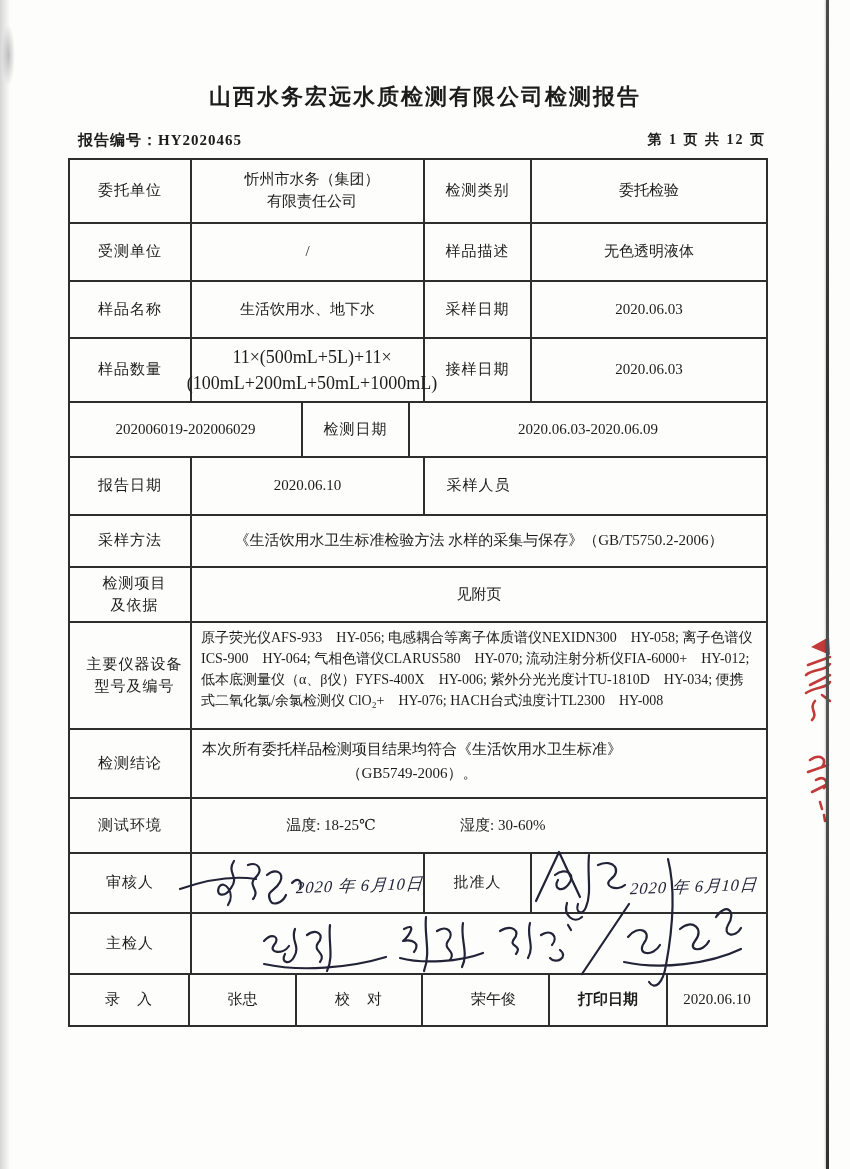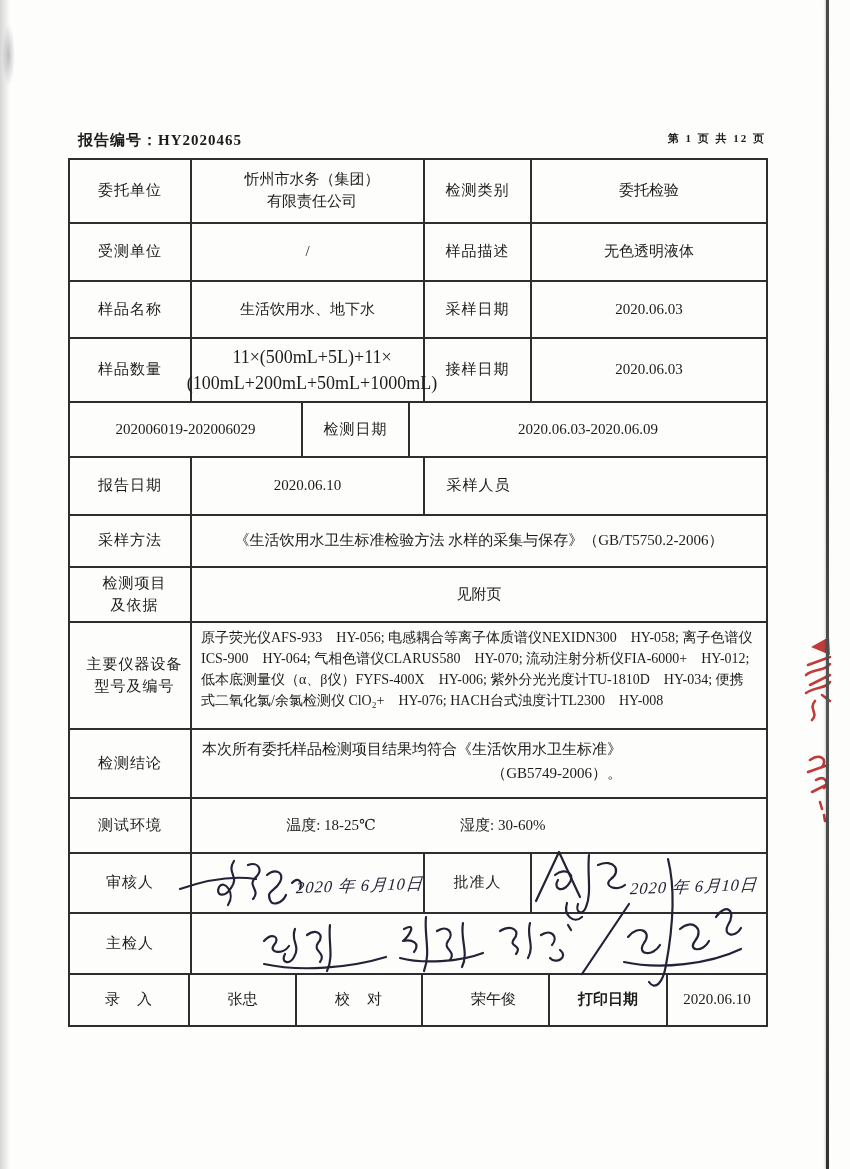--- a/index.html
+++ b/index.html
@@ -24,21 +24,21 @@
     background:linear-gradient(to right,rgba(150,150,155,.38),rgba(255,255,255,0));}
   .corner-smudge{position:absolute;left:2px;top:24px;width:13px;height:62px;border-radius:50%;
     background:radial-gradient(closest-side,rgba(120,120,128,.45),rgba(255,255,255,0));}
   .scan-line{position:absolute;left:826px;top:0;width:3px;height:100%;
     background:linear-gradient(to bottom,#4a4a4a 0%,#2f2f2f 35%,#555 60%,#303030 100%);
     box-shadow:-1px 0 2px rgba(0,0,0,.18);}
   
   .title{position:absolute;left:0;top:82px;width:100%;text-align:center;
     font-size:22px;font-weight:bold;letter-spacing:2px;}
   .report-no{position:absolute;left:78px;top:131px;font-size:15px;font-weight:600;letter-spacing:1px;}
-  .page-info{position:absolute;right:84px;top:131px;font-size:11px;font-weight:600;letter-spacing:2px;}
+  .page-info{position:absolute;right:84px;top:131px;font-size:14px;font-weight:600;letter-spacing:2px;}
   
   .tbl{position:absolute;left:68px;top:158px;width:700px;border:2.5px solid var(--border);
     display:flex;flex-direction:column;}
   .row{display:flex;border-bottom:2px solid var(--border);}
   .row:last-child{border-bottom:none;}
   .cell{border-right:2px solid var(--border);display:flex;align-items:center;justify-content:center;
     text-align:center;font-size:15px;line-height:1.45;position:relative;}
   .cell:last-child{border-right:none;}
   .c1{width:122px;flex:none;letter-spacing:1px;}
   .c2{width:233px;flex:none;}
@@ -69,20 +69,21 @@
   .seal path.f{fill:var(--seal-red);stroke:none;}
 </style>
 </head>
 <body>
 
 <div class="page">
 
   <div class="left-shade"></div>
   <div class="corner-smudge"></div>
 
+  <div class="title">山西水务宏远水质检测有限公司检测报告</div>
   <div class="report-no">报告编号：HY2020465</div>
   <div class="page-info">第 1 页 共 12 页</div>
 
   <div class="tbl">
 
     <div class="row" style="height:64px">
       <div class="cell c1">委托单位</div>
       <div class="cell c2 ml">忻州市水务（集团）
 有限责任公司</div>
       <div class="cell c3">检测类别</div>
@@ -135,21 +136,21 @@
     </div>
 
     <div class="row" style="height:107px">
       <div class="cell c1 ml">主要仪器设备
 型号及编号</div>
       <div class="cell merge inst left-al">原子荧光仪AFS-933　HY-056; 电感耦合等离子体质谱仪NEXIDN300　HY-058; 离子色谱仪ICS-900　HY-064; 气相色谱仪CLARUS580　HY-070; 流动注射分析仪FIA-6000+　HY-012; 低本底测量仪（α、β仪）FYFS-400X　HY-006; 紫外分光光度计TU-1810D　HY-034; 便携式二氧化氯/余氯检测仪 ClO₂+　HY-076; HACH台式浊度计TL2300　HY-008</div>
     </div>
 
     <div class="row" style="height:69px">
       <div class="cell c1">检测结论</div>
-      <div class="cell merge concl ml" style="justify-content:flex-start;text-align:right">本次所有委托样品检测项目结果均符合《生活饮用水卫生标准》
+      <div class="cell merge concl ml" style="justify-content:flex-start;text-align:center">本次所有委托样品检测项目结果均符合《生活饮用水卫生标准》
 （GB5749-2006）。</div>
     </div>
 
     <div class="row" style="height:55px">
       <div class="cell c1">测试环境</div>
       <div class="cell merge env">
         <span class="t">温度: 18-25℃</span>
         <span>湿度: 30-60%</span>
       </div>
     </div>

